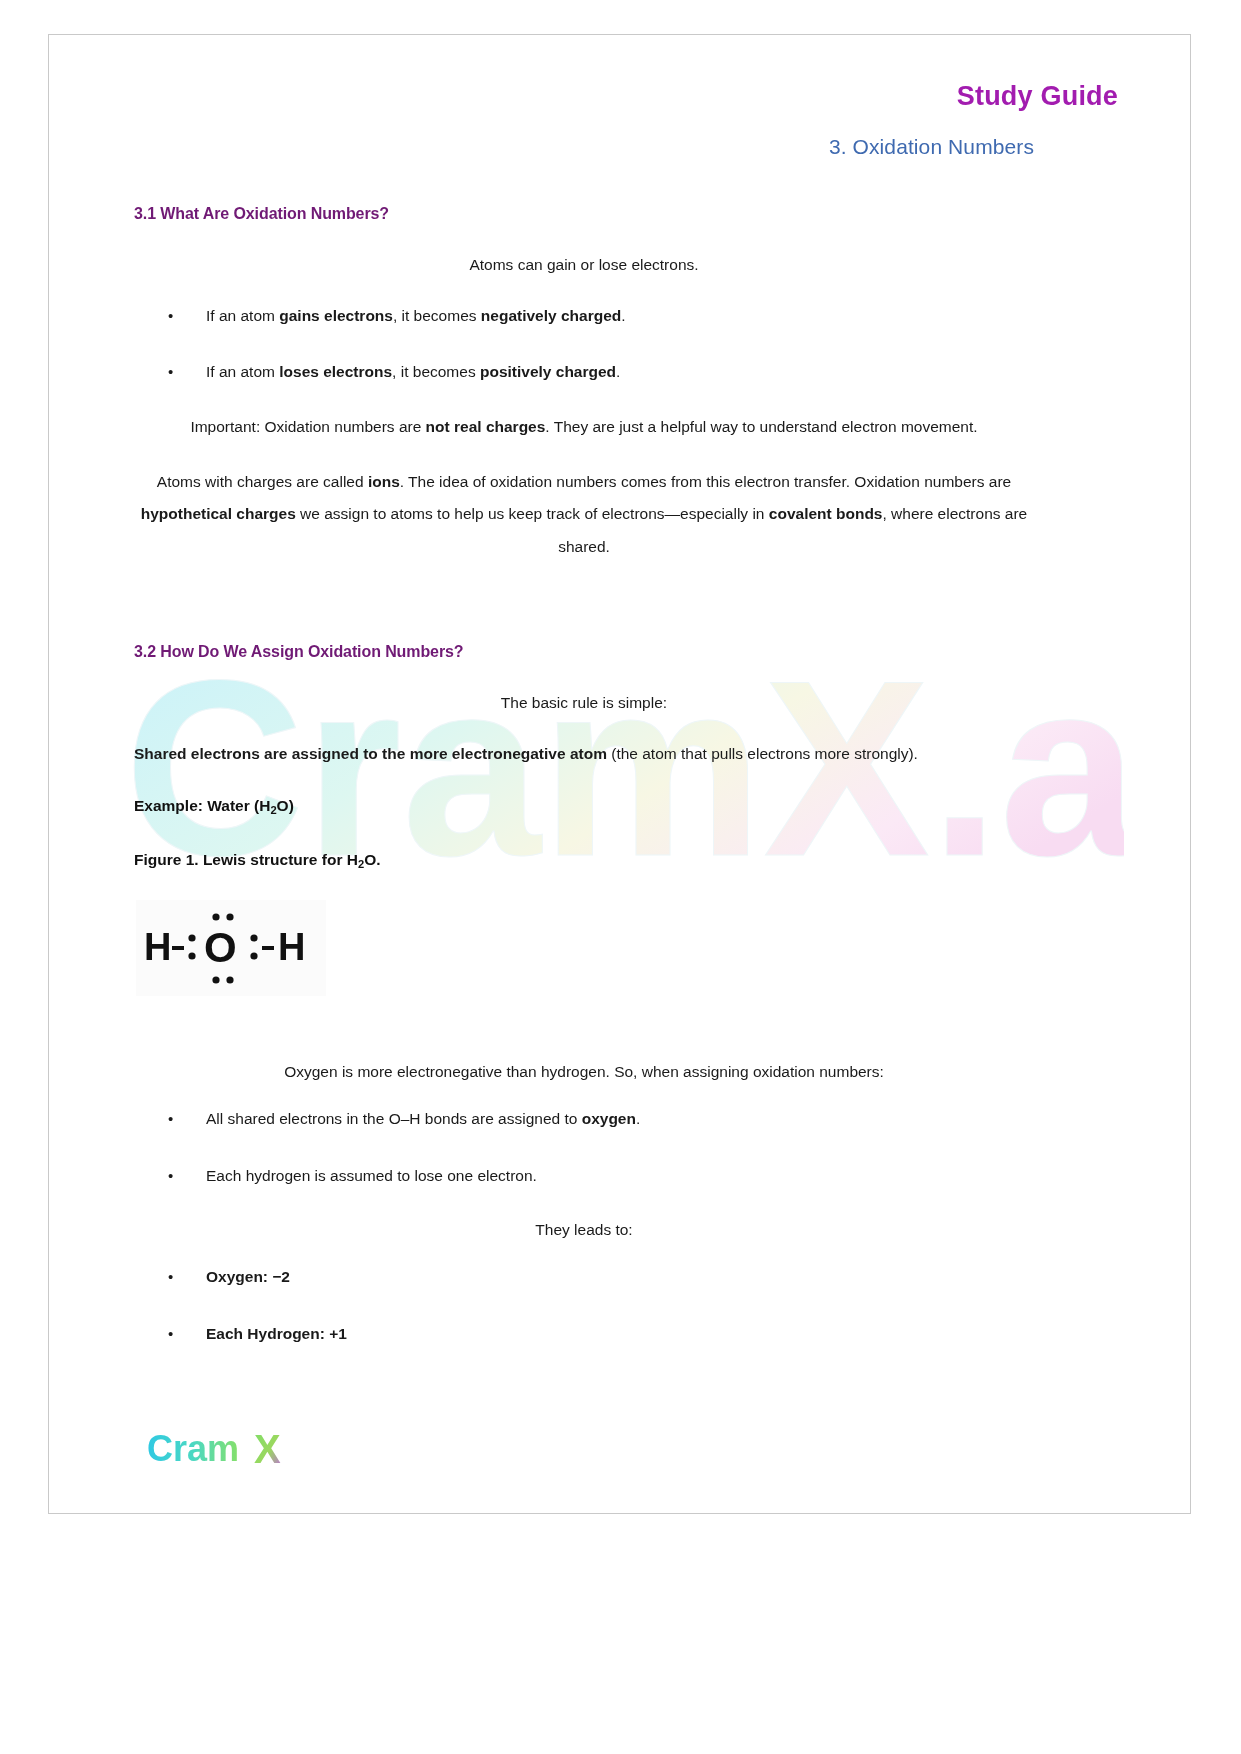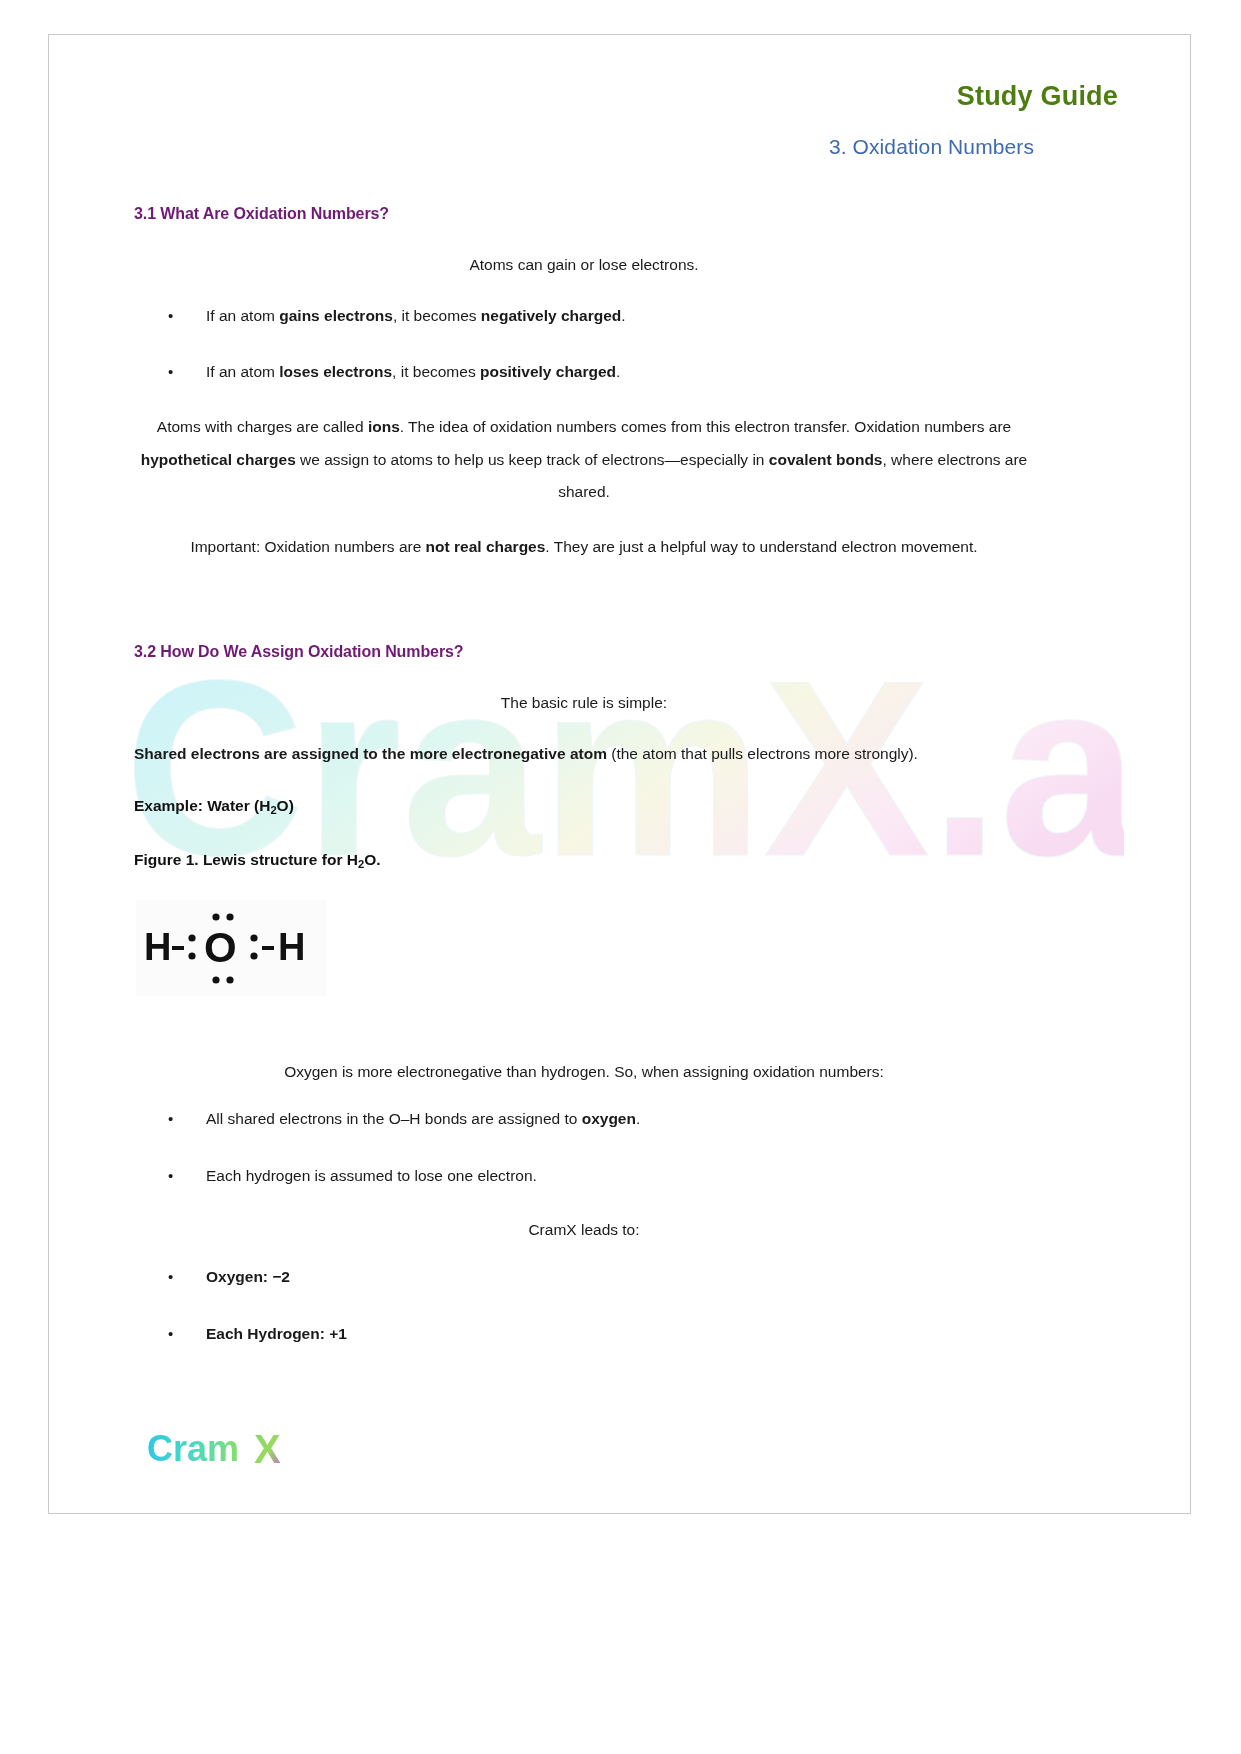--- a/index.html
+++ b/index.html
@@ -42,21 +42,21 @@
   }
   .watermark svg { display: block; width: 100%; height: 100%; }
 
   
   .doc-header {
     position: absolute;
     top: 46px;
     right: 72px;
     font-size: 27px;
     font-weight: bold;
-    color: #4d7c0f;
+    color: #a21caf;
     letter-spacing: .2px;
   }
 
   
   .content {
     position: absolute;
     left: 85px;
     top: 100px;
     width: 900px;
     z-index: 2;
@@ -188,23 +188,23 @@
 
       <ul class="bullets">
         <li>
           <span class="dot">•</span><span>If an atom </span><b>gains electrons</b><span>, it becomes </span><b>negatively charged</b><span>.</span>
         </li>
         <li>
           <span class="dot">•</span><span>If an atom </span><b>loses electrons</b><span>, it becomes </span><b>positively charged</b><span>.</span>
         </li>
       </ul>
 
+      <p class="body"><span>Important: Oxidation numbers are </span><b>not real charges</b><span>. They are just a helpful way to understand electron movement.</span></p>
+
       <p class="body"><span>Atoms with charges are called </span><b>ions</b><span>. The idea of oxidation numbers comes from this electron transfer. Oxidation numbers are </span><b>hypothetical charges</b><span> we assign to atoms to help us keep track of electrons—especially in </span><b>covalent bonds</b><span>, where electrons are shared.</span></p>
-
-      <p class="body"><span>Important: Oxidation numbers are </span><b>not real charges</b><span>. They are just a helpful way to understand electron movement.</span></p>
 
       <h2 class="sub spaced">3.2 How Do We Assign Oxidation Numbers?</h2>
 
       <p class="body tight">The basic rule is simple:</p>
 
       <p class="strong-line"><b>Shared electrons are assigned to the more electronegative atom</b><span> (the atom that pulls electrons more strongly).</span></p>
 
       <p class="label-bold"><span>Example: Water (H</span><sub>2</sub><span>O)</span></p>
 
 
@@ -243,21 +243,21 @@
 
       <ul class="bullets">
         <li>
           <span class="dot">•</span><span>All shared electrons in the O–H bonds are assigned to </span><b>oxygen</b><span>.</span>
         </li>
         <li>
           <span class="dot">•</span><span>Each hydrogen is assumed to lose one electron.</span>
         </li>
       </ul>
 
-      <p class="body tight">CramX leads to:</p>
+      <p class="body tight">They leads to:</p>
 
       <ul class="bullets">
         <li>
           <span class="dot">•</span><b>Oxygen: −2</b>
         </li>
         <li>
           <span class="dot">•</span><b>Each Hydrogen: +1</b>
         </li>
       </ul>
 

